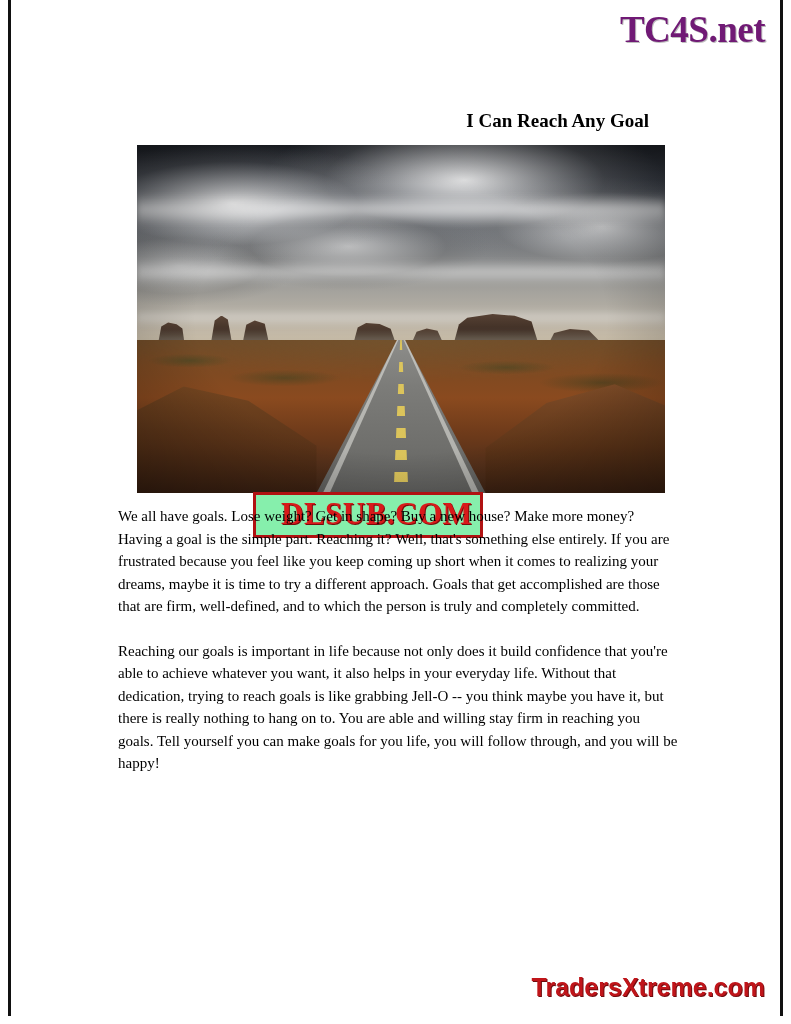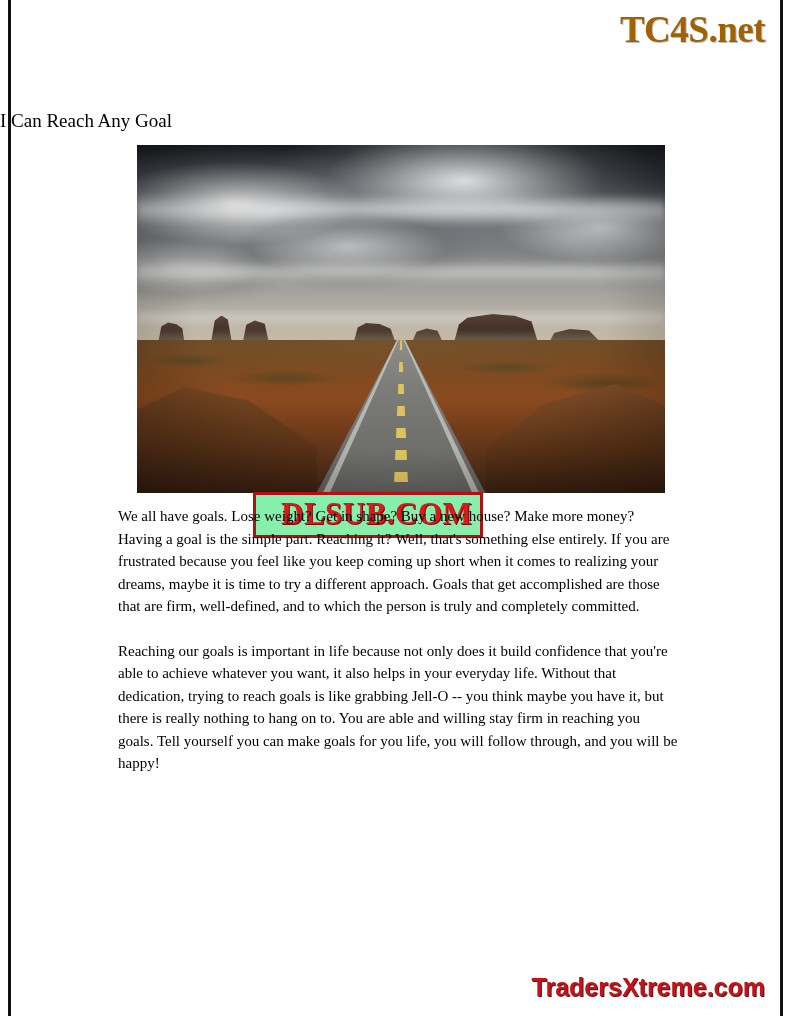--- a/index.html
+++ b/index.html
@@ -29,32 +29,32 @@
     box-sizing: border-box;
     pointer-events: none;
   }
   .brand-top {
     position: absolute;
     right: 26px;
     top: 8px;
     font-family: "Liberation Serif", serif;
     font-weight: bold;
     font-size: 37px;
-    color: #a16207;
+    color: #701a75;
     letter-spacing: -0.5px;
     text-shadow: 1px 1px 0 #bdbdbd;
   }
   .doc-title {
     position: absolute;
     left: 0;
     top: 110px;
     width: 649px;
-    text-align: left;
-    font-family: "Liberation Serif", serif;
-    font-weight: normal;
+    text-align: right;
+    font-family: "Liberation Serif", serif;
+    font-weight: bold;
     font-size: 19px;
     color: #000;
   }
   .photo {
     position: absolute;
     left: 137px;
     top: 145px;
     width: 528px;
     height: 348px;
     overflow: hidden;

